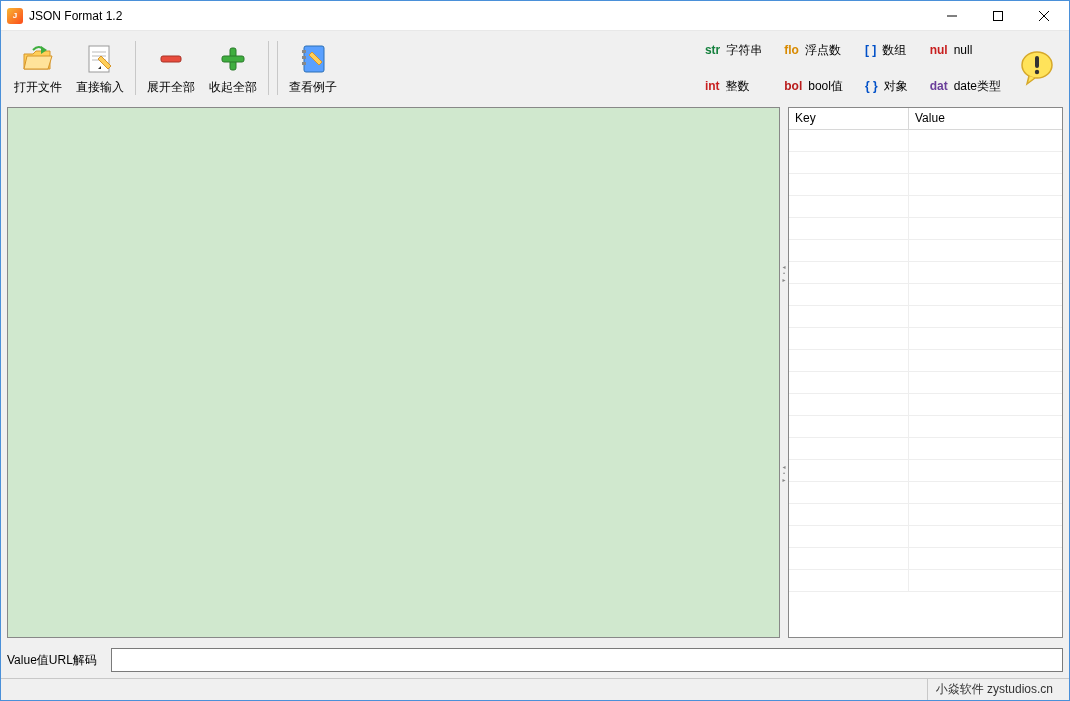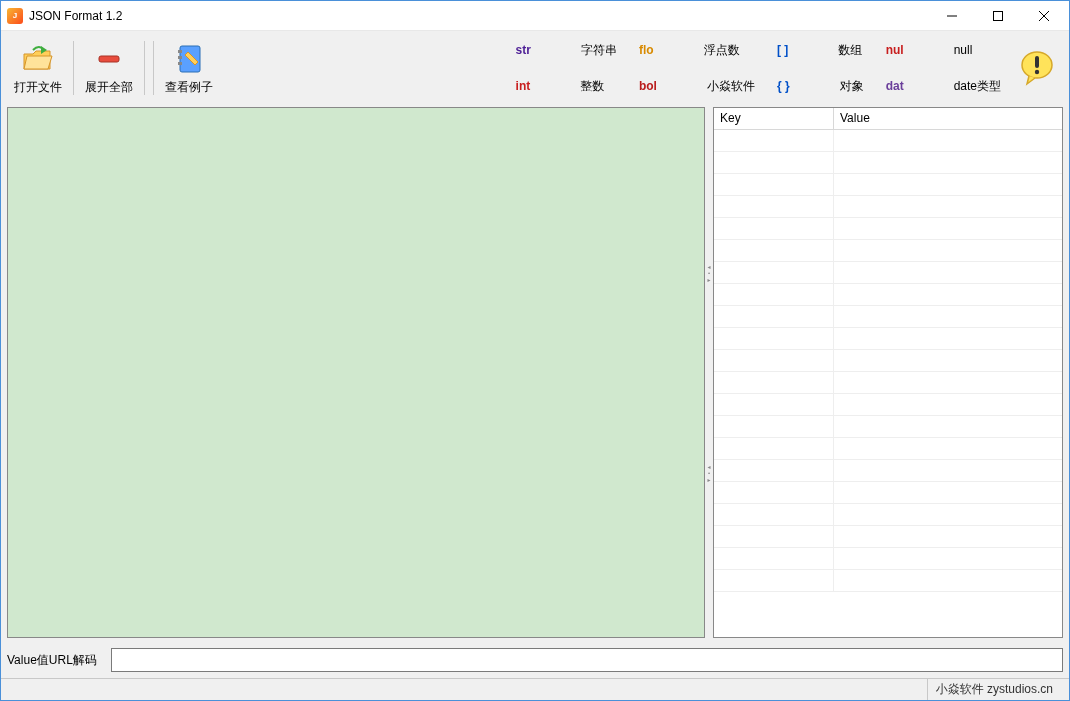--- a/index.html
+++ b/index.html
@@ -71,21 +71,21 @@
     display: grid;
     grid-template-columns: repeat(4, auto);
     grid-auto-rows: 30px;
     column-gap: 22px;
     row-gap: 6px;
     margin-left: auto;
     padding: 4px 6px;
   }
   .legend .item { display:flex; align-items:center; gap:6px; font-size:12px; }
   .legend .tag { font-weight:bold; font-size:12px; }
-  .legend .desc { color:#000;margin-left:44px; }
+  .legend .desc { color:#000; }
 
   .alert-ico {
     width: 40px; height:40px; margin-left:10px; margin-right:6px;
     display:flex;align-items:center;justify-content:center;
   }
 
   
   .main {
     flex: 1;
     display: flex;
@@ -102,21 +102,21 @@
     width: 8px;
     display:flex; flex-direction:column; align-items:center; justify-content:center;
     gap:180px;
   }
   .splitter .grip {
     width:6px; height:20px;
     display:flex;flex-direction:column;align-items:center;justify-content:space-between;
   }
   .splitter .grip span{ font-size:6px; color:#888;}
   .kv-panel {
-    width: 350px;
+    width: 275px;
     border:1px solid #888;
     background:#fff;
     display:flex; flex-direction:column;
   }
   .kv-header {
     display:flex; height:22px; border-bottom:1px solid #d8d8d8;
   }
   .kv-header .col {
     padding:3px 6px; font-size:12px; color:#000;
     border-right:1px solid #d8d8d8;
@@ -182,32 +182,54 @@
         <svg width="34" height="34" viewBox="0 0 34 34">
           <path d="M3 12h9l3-3h14v18H3z" fill="#ffcf5a" stroke="#d6952a"></path>
           <path d="M6 14h25l-4 13H3z" fill="#ffe39a" stroke="#d6952a"></path>
           <path d="M18 6l6 4-6 4z" fill="#3fae3f" transform="translate(2,-2)"></path>
           <path d="M12 8c4-4 8-4 10 0" fill="none" stroke="#3fae3f" stroke-width="2"></path>
         </svg>
       </div>
       <div class="lbl">打开文件</div>
     </div>
 
+    <div class="tbtn">
+      <div class="ico">
+        <svg width="34" height="34" viewBox="0 0 34 34">
+          <rect x="6" y="4" width="20" height="26" fill="#fff" stroke="#999"></rect>
+          <line x1="9" y1="10" x2="23" y2="10" stroke="#bbb"></line>
+          <line x1="9" y1="14" x2="23" y2="14" stroke="#bbb"></line>
+          <line x1="9" y1="18" x2="23" y2="18" stroke="#bbb"></line>
+          <path d="M18 14l10 10-3 3-10-10z" fill="#ffcf5a" stroke="#d6952a"></path>
+          <path d="M15 27l3-3 0 3z" fill="#333"></path>
+        </svg>
+      </div>
+      <div class="lbl">直接输入</div>
+    </div>
 
     <div class="tsep"></div>
 
     <div class="tbtn">
       <div class="ico">
         <svg width="34" height="34" viewBox="0 0 34 34">
           <rect x="7" y="14" width="20" height="6" rx="2" fill="#e84c3d" stroke="#a83226"></rect>
         </svg>
       </div>
       <div class="lbl">展开全部</div>
     </div>
 
+    <div class="tbtn">
+      <div class="ico">
+        <svg width="34" height="34" viewBox="0 0 34 34">
+          <rect x="14" y="6" width="6" height="22" rx="2" fill="#3fae3f" stroke="#2a7a2a"></rect>
+          <rect x="6" y="14" width="22" height="6" rx="2" fill="#3fae3f" stroke="#2a7a2a"></rect>
+        </svg>
+      </div>
+      <div class="lbl">收起全部</div>
+    </div>
 
     <div class="tsep"></div>
 
 
     <div class="tsep"></div>
 
     <div class="tbtn">
       <div class="ico">
         <svg width="34" height="34" viewBox="0 0 34 34">
           <rect x="8" y="4" width="20" height="26" rx="2" fill="#5aa0ff" stroke="#2a6fb5"></rect>
@@ -215,42 +237,42 @@
           <rect x="6" y="14" width="4" height="3" fill="#888"></rect>
           <rect x="6" y="20" width="4" height="3" fill="#888"></rect>
           <path d="M16 10l10 10-3 3-10-10z" fill="#ffcf5a" stroke="#d6952a"></path>
         </svg>
       </div>
       <div class="lbl">查看例子</div>
     </div>
 
     <div class="legend">
       <div class="item">
-        <span class="tag" style="color:#4c1d95">str</span>
+        <span class="tag" style="color:#15803d">str</span>
         <span class="desc">字符串</span>
       </div>
       <div class="item">
         <span class="tag" style="color:#d88a00">flo</span>
         <span class="desc">浮点数</span>
       </div>
       <div class="item">
         <span class="tag" style="color:#0050c8">[ ]</span>
         <span class="desc">数组</span>
       </div>
       <div class="item">
         <span class="tag" style="color:#c81e1e">nul</span>
         <span class="desc">null</span>
       </div>
       <div class="item">
         <span class="tag" style="color:#c81e1e">int</span>
         <span class="desc">整数</span>
       </div>
       <div class="item">
         <span class="tag" style="color:#b91c1c">bol</span>
-        <span class="desc">小焱软件</span>
+        <span class="desc">bool值</span>
       </div>
       <div class="item">
         <span class="tag" style="color:#0050c8">{ }</span>
         <span class="desc">对象</span>
       </div>
       <div class="item">
         <span class="tag" style="color:#6a3e9a">dat</span>
         <span class="desc">date类型</span>
       </div>
     </div>

